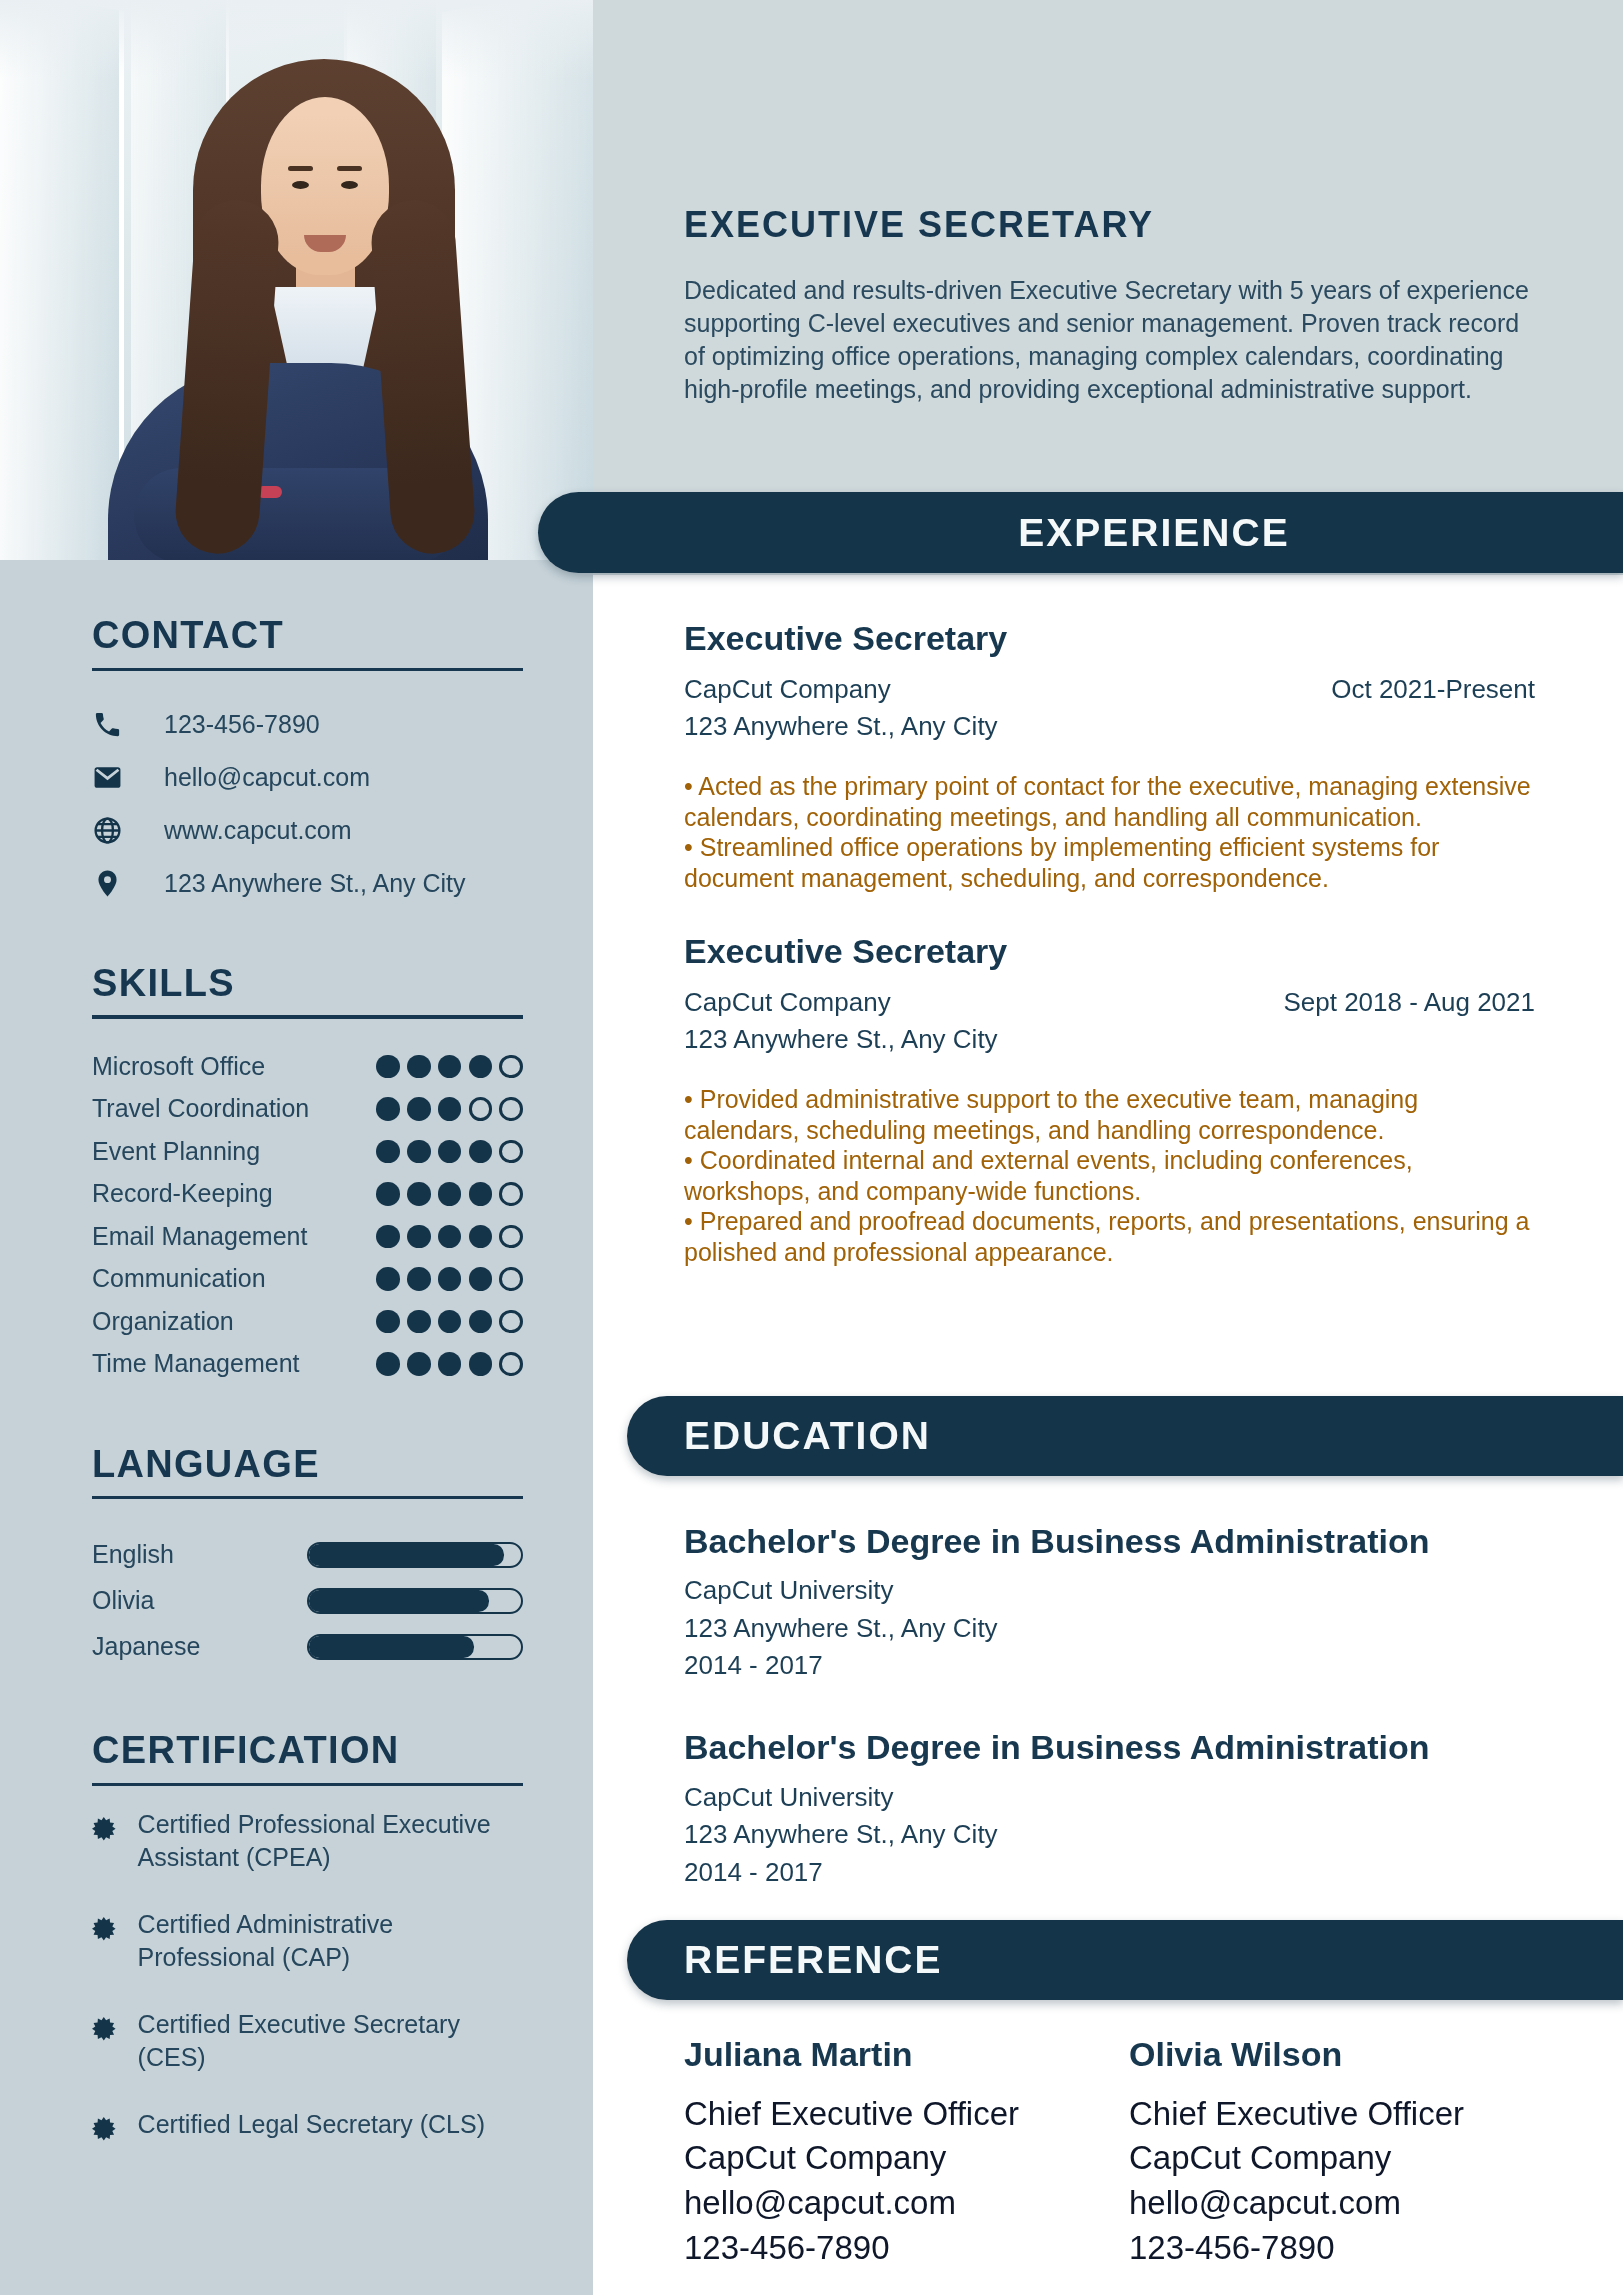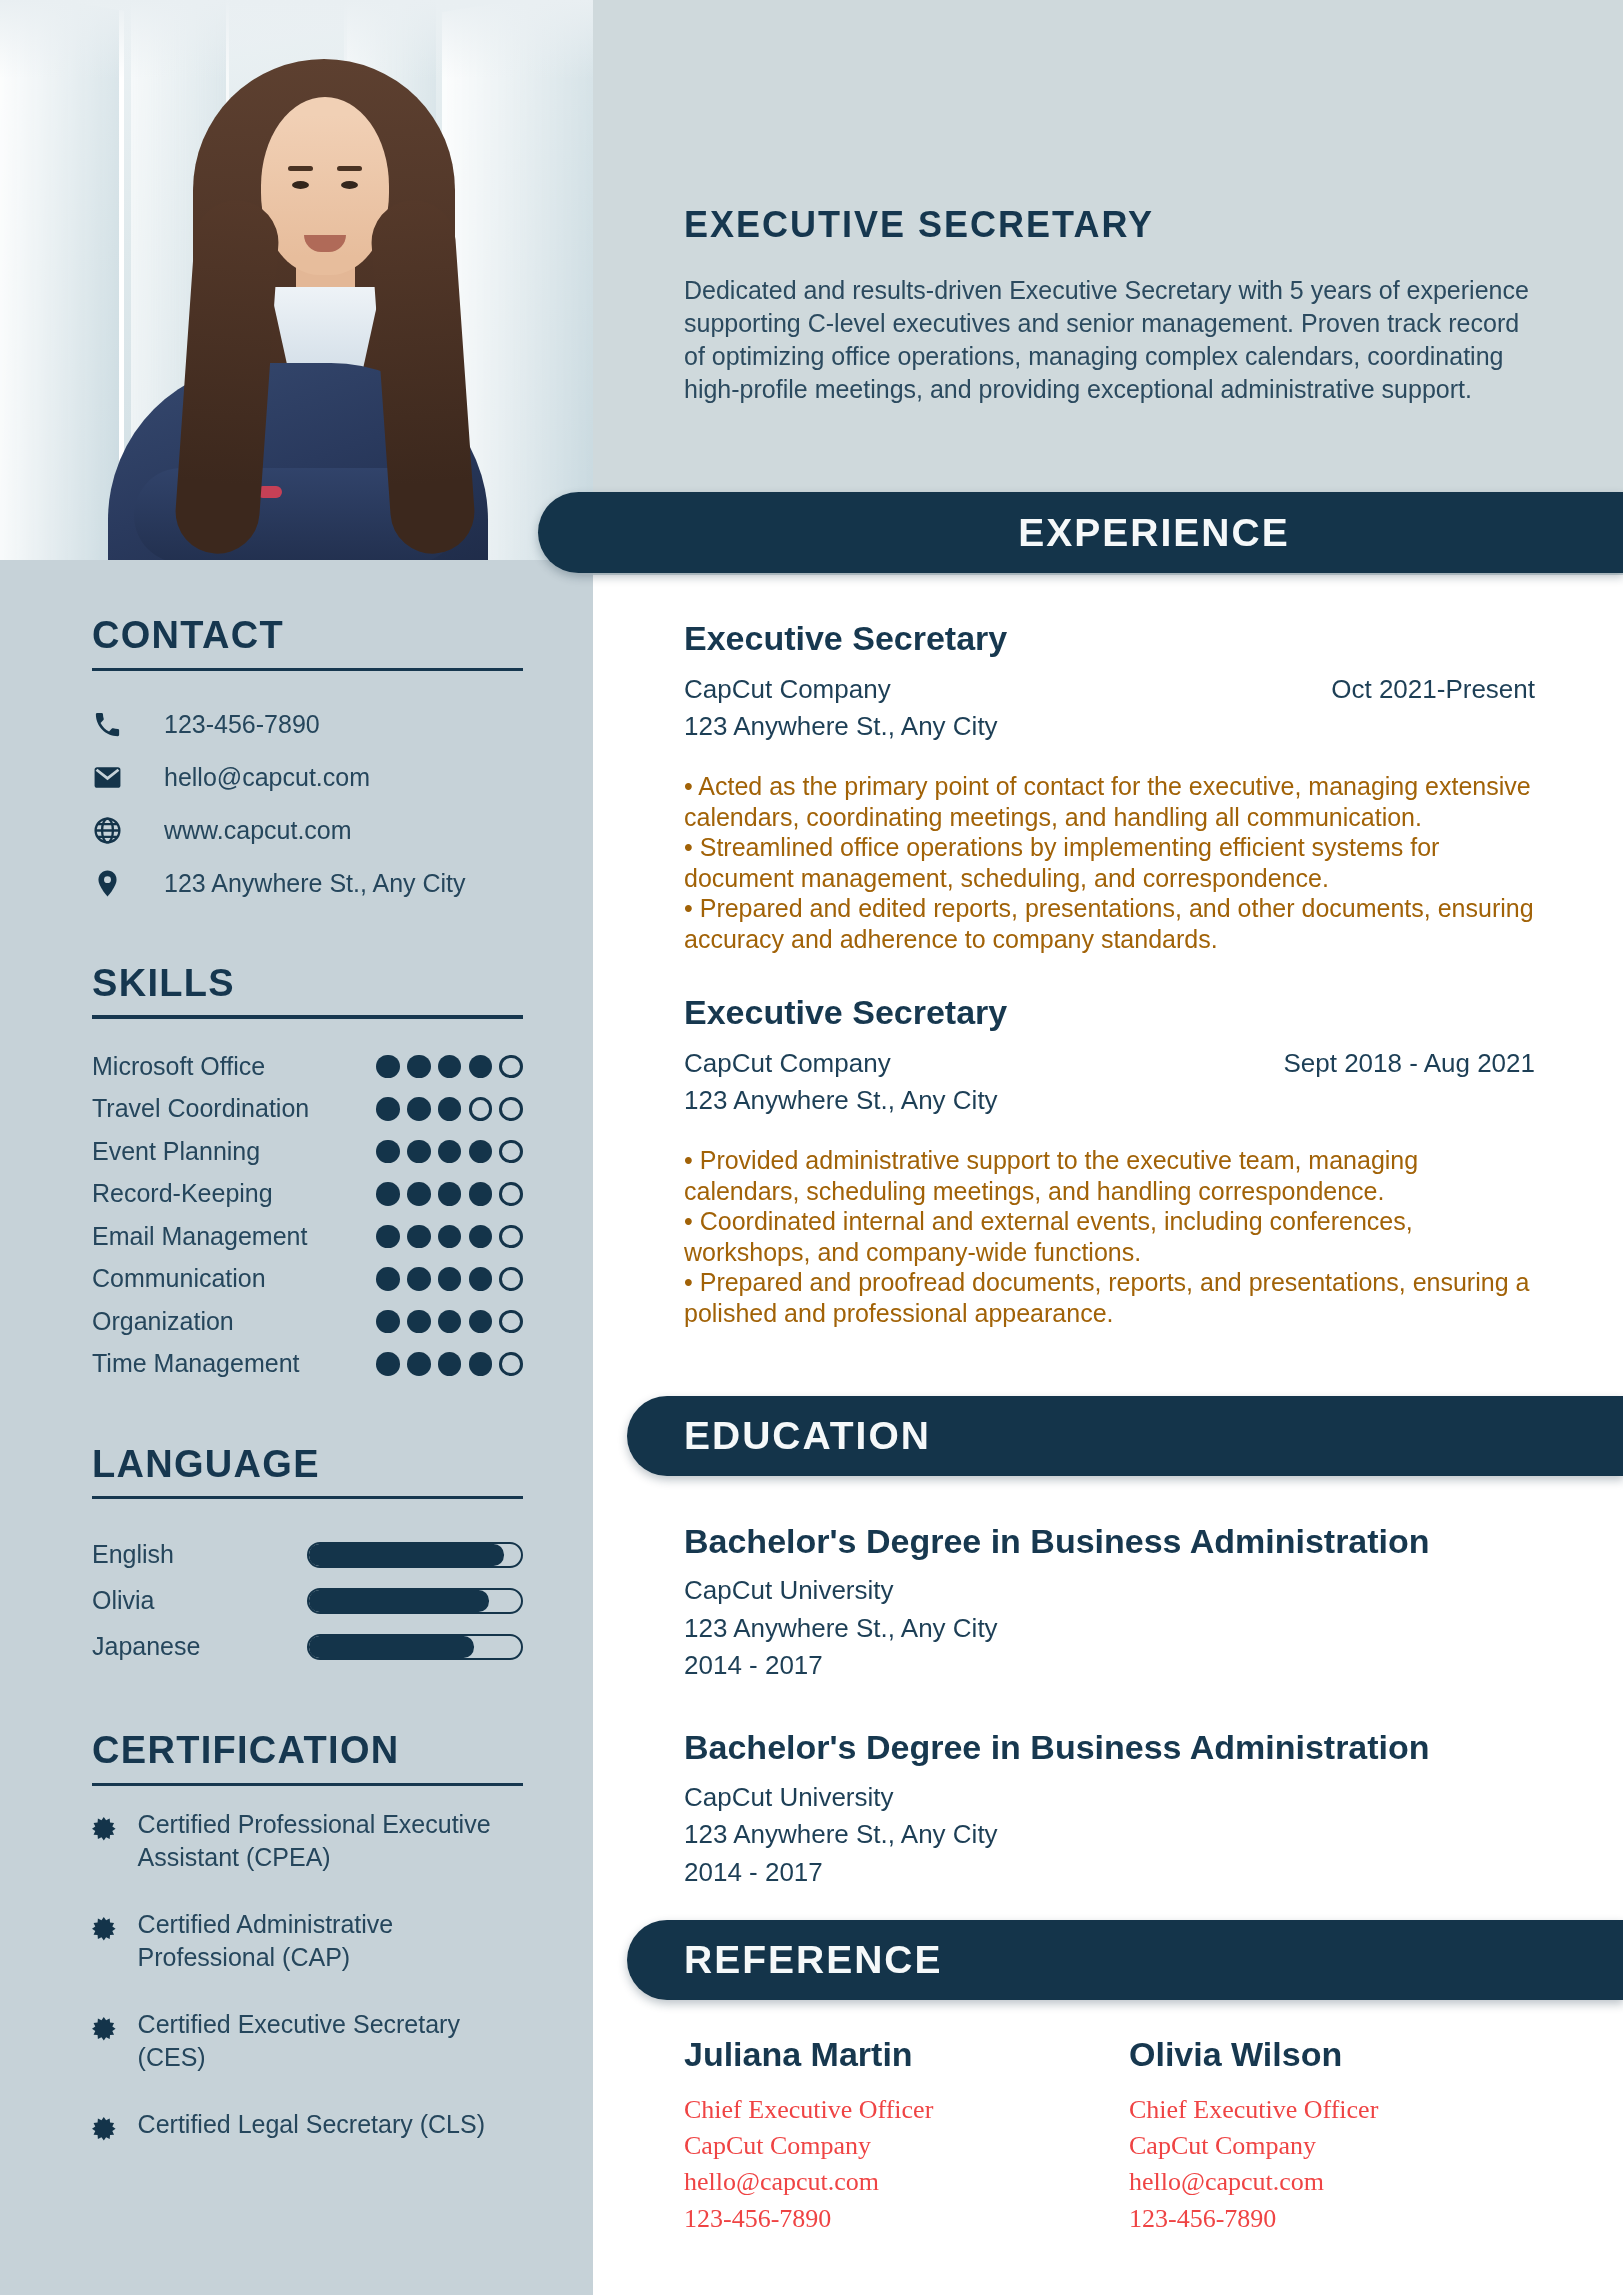--- a/index.html
+++ b/index.html
@@ -71,21 +71,21 @@
                  font-size:26px; color:#1d3f56; }
   .addr-row { margin-top:6.5px; font-size:26px; color:#1d3f56; }
   ul.bullets { list-style:none; margin-top:29px; }
   ul.bullets li { font-size:25px; line-height:1.22; color:#a16207; }
   ul.bullets li::before { content:"• "; }
   .job + .job { margin-top:39px; }
   .edu-entry + .edu-entry { margin-top:47px; }
   .edu-line { margin-top:6.5px; font-size:26px; color:#1d3f56; }
   .edu-line.first { margin-top:14.4px; }
   .ref-col { width:406px; }
-  .ref-line { margin-top:5.2px; font-size:26px; color:#ef4444; line-height:1.2;font-family:Liberation Serif, serif; }
+  .ref-line { margin-top:5.2px; font-size:33px; color:#0f172a; line-height:1.2; }
   .ref-line.first { margin-top:19.6px; }
 
   
   .side-content { position:absolute; left:92px; top:560px; width:431px; }
   .side-section h2 { font-size:38px; font-weight:700; letter-spacing:1.3px; color:#16374f; }
   .rule { height:3.3px; background:#16374f; margin-top:10.5px; width:100%; }
   .sec-contact { margin-top:54px; }
   .contact-list { margin-top:38px; }
   .contact-item { display:flex; align-items:center; margin-top:22px; height:31px; }
   .contact-item:first-child { margin-top:0; }
@@ -165,21 +165,20 @@
     <div class="job">
       <div class="job-title">Executive Secretary</div>
       <div class="company-row">
         <span>CapCut Company</span>
         <span>Oct 2021-Present</span>
       </div>
       <div class="addr-row">123 Anywhere St., Any City</div>
       <ul class="bullets">
         <li>Acted as the primary point of contact for the executive, managing extensive calendars, coordinating meetings, and handling all communication.</li>
         <li>Streamlined office operations by implementing efficient systems for document management, scheduling, and correspondence.</li>
-        <li>Prepared and edited reports, presentations, and other documents, ensuring accuracy and adherence to company standards.</li>
       </ul>
     </div>
     <div class="job">
       <div class="job-title">Executive Secretary</div>
       <div class="company-row">
         <span>CapCut Company</span>
         <span>Sept 2018 - Aug 2021</span>
       </div>
       <div class="addr-row">123 Anywhere St., Any City</div>
       <ul class="bullets">

